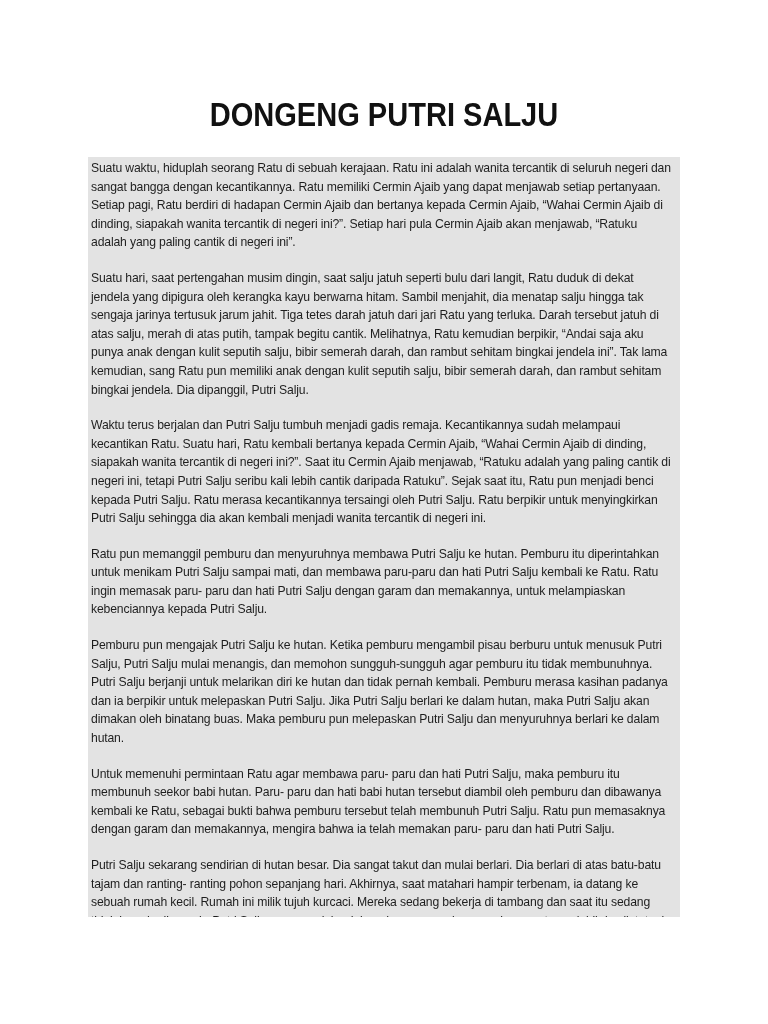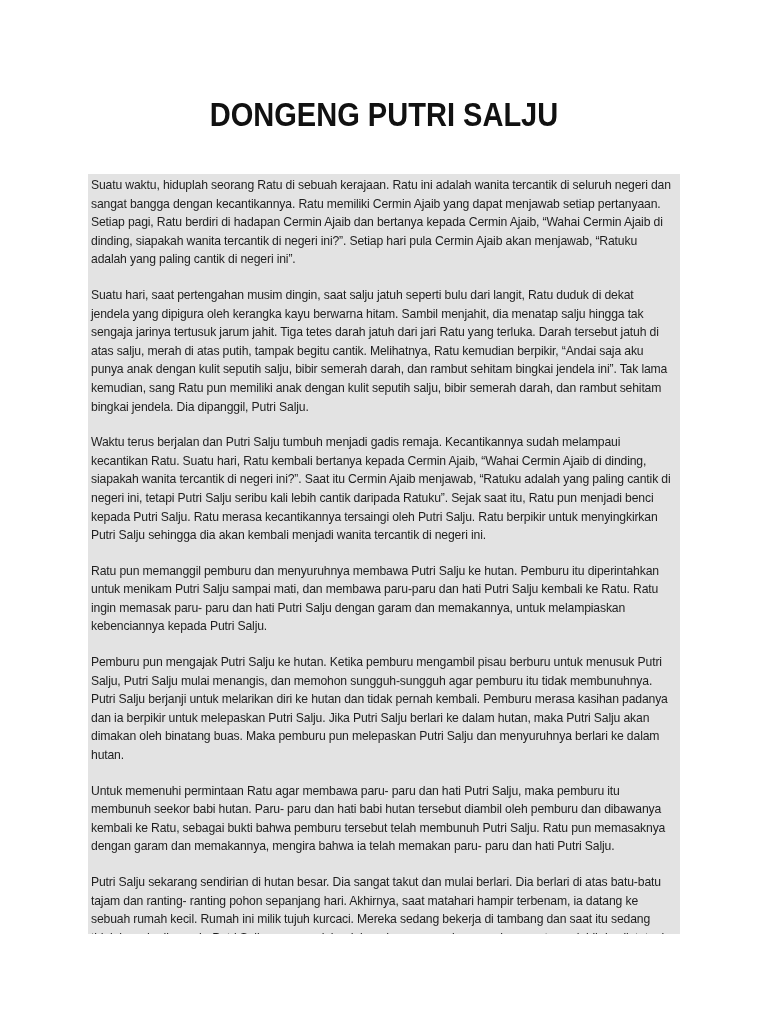--- a/index.html
+++ b/index.html
@@ -9,21 +9,21 @@
   }
   .page-title {
     position: absolute; top: 96px; left: 0; width: 768px;
     text-align: center;
     font-family: "Liberation Sans", sans-serif;
     font-weight: bold; font-size: 33px; color: #111111;
     letter-spacing: 0px;
     transform: scaleX(0.88);
   }
   .story-box {
-    position: absolute; left: 88px; top: 174px; width: 592px; height: 760px;
+    position: absolute; left: 88px; top: 157px; width: 592px; height: 760px;
     background: #e3e3e3;
     box-sizing: border-box;
     padding: 2px 6px 2px 3px;
     overflow: hidden;
   }
   .para {
     font-family: "Liberation Sans", sans-serif;
     font-size: 12.2px; line-height: 18.6px; color: #1e1e1e;
     margin: 0 0 17px 0;
     transform-origin: left top;

